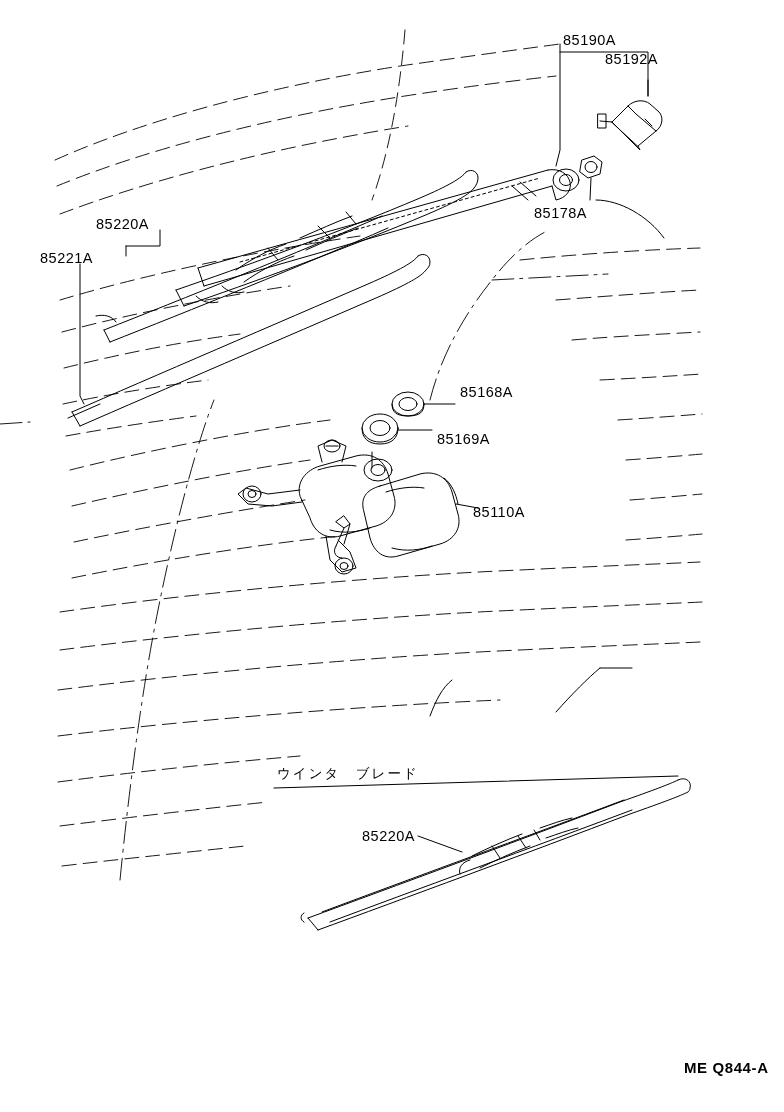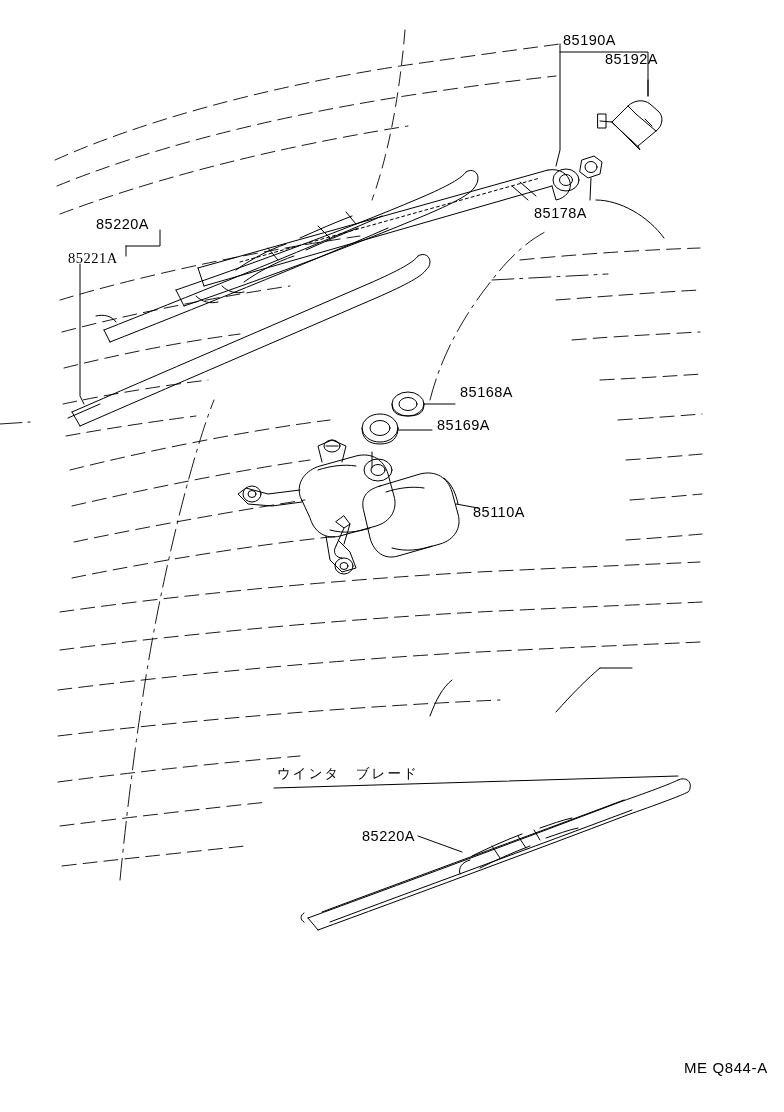--- a/index.html
+++ b/index.html
@@ -47,20 +47,21 @@
     white-space: nowrap;
     line-height: 1;
   }
   .sheet-code {
     position: absolute;
     font-family: "Liberation Sans", sans-serif;
     font-size: 15px;
     letter-spacing: 0.6px;
     color: #000000;
     white-space: nowrap;
+    font-weight: bold;
   }
 </style>
 </head>
 <body>
 
 <div id="diagram-root">
 
   <svg class="diagram-svg" viewBox="0 0 784 1112" xmlns="http://www.w3.org/2000/svg">
     <g fill="none" stroke="#000000" stroke-width="1" stroke-linecap="round" stroke-linejoin="round">
 
@@ -260,23 +261,23 @@
         <path d="M418 836 L 462 852"></path>
       </g>
 
     </g>
   </svg>
 
   <div class="part-label" style="left:563px; top:33px;">85190A</div>
   <div class="part-label" style="left:605px; top:52px;">85192A</div>
   <div class="part-label" style="left:534px; top:206px;">85178A</div>
   <div class="part-label" style="left:96px; top:217px;">85220A</div>
-  <div class="part-label" style="left:68px; top:251px;font-family:Liberation Serif, serif;">85221A</div>
+  <div class="part-label" style="left:40px; top:251px;">85221A</div>
   <div class="part-label" style="left:460px; top:385px;">85168A</div>
-  <div class="part-label" style="left:437px; top:418px;">85169A</div>
+  <div class="part-label" style="left:437px; top:432px;">85169A</div>
   <div class="part-label" style="left:473px; top:505px;">85110A</div>
   <div class="part-label" style="left:362px; top:829px;">85220A</div>
 
   <div class="jp-caption" style="left:277px; top:767px;">ウインタ　ブレード</div>
 
   <div class="sheet-code" style="left:684px; top:1059px;">ME Q844-A</div>
 
 </div>
 
 </body></html>

